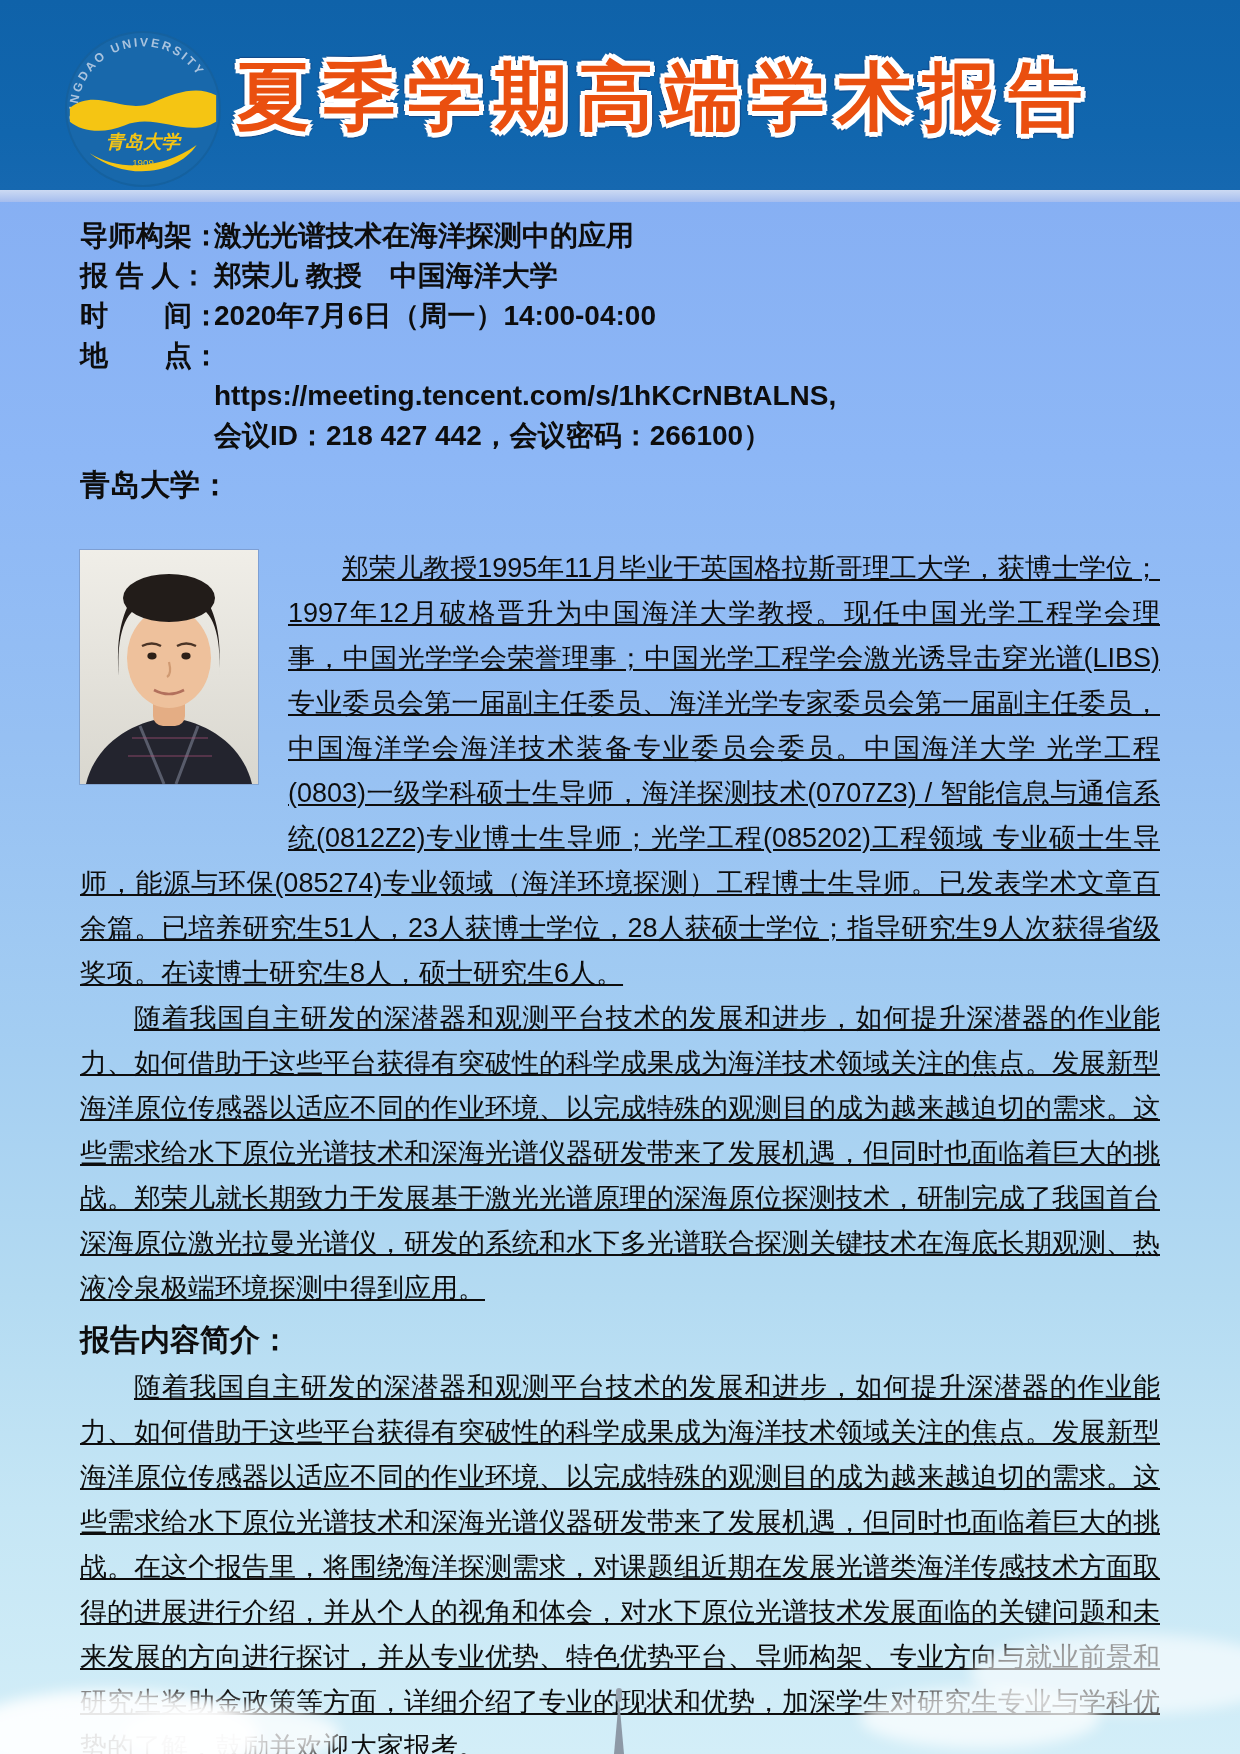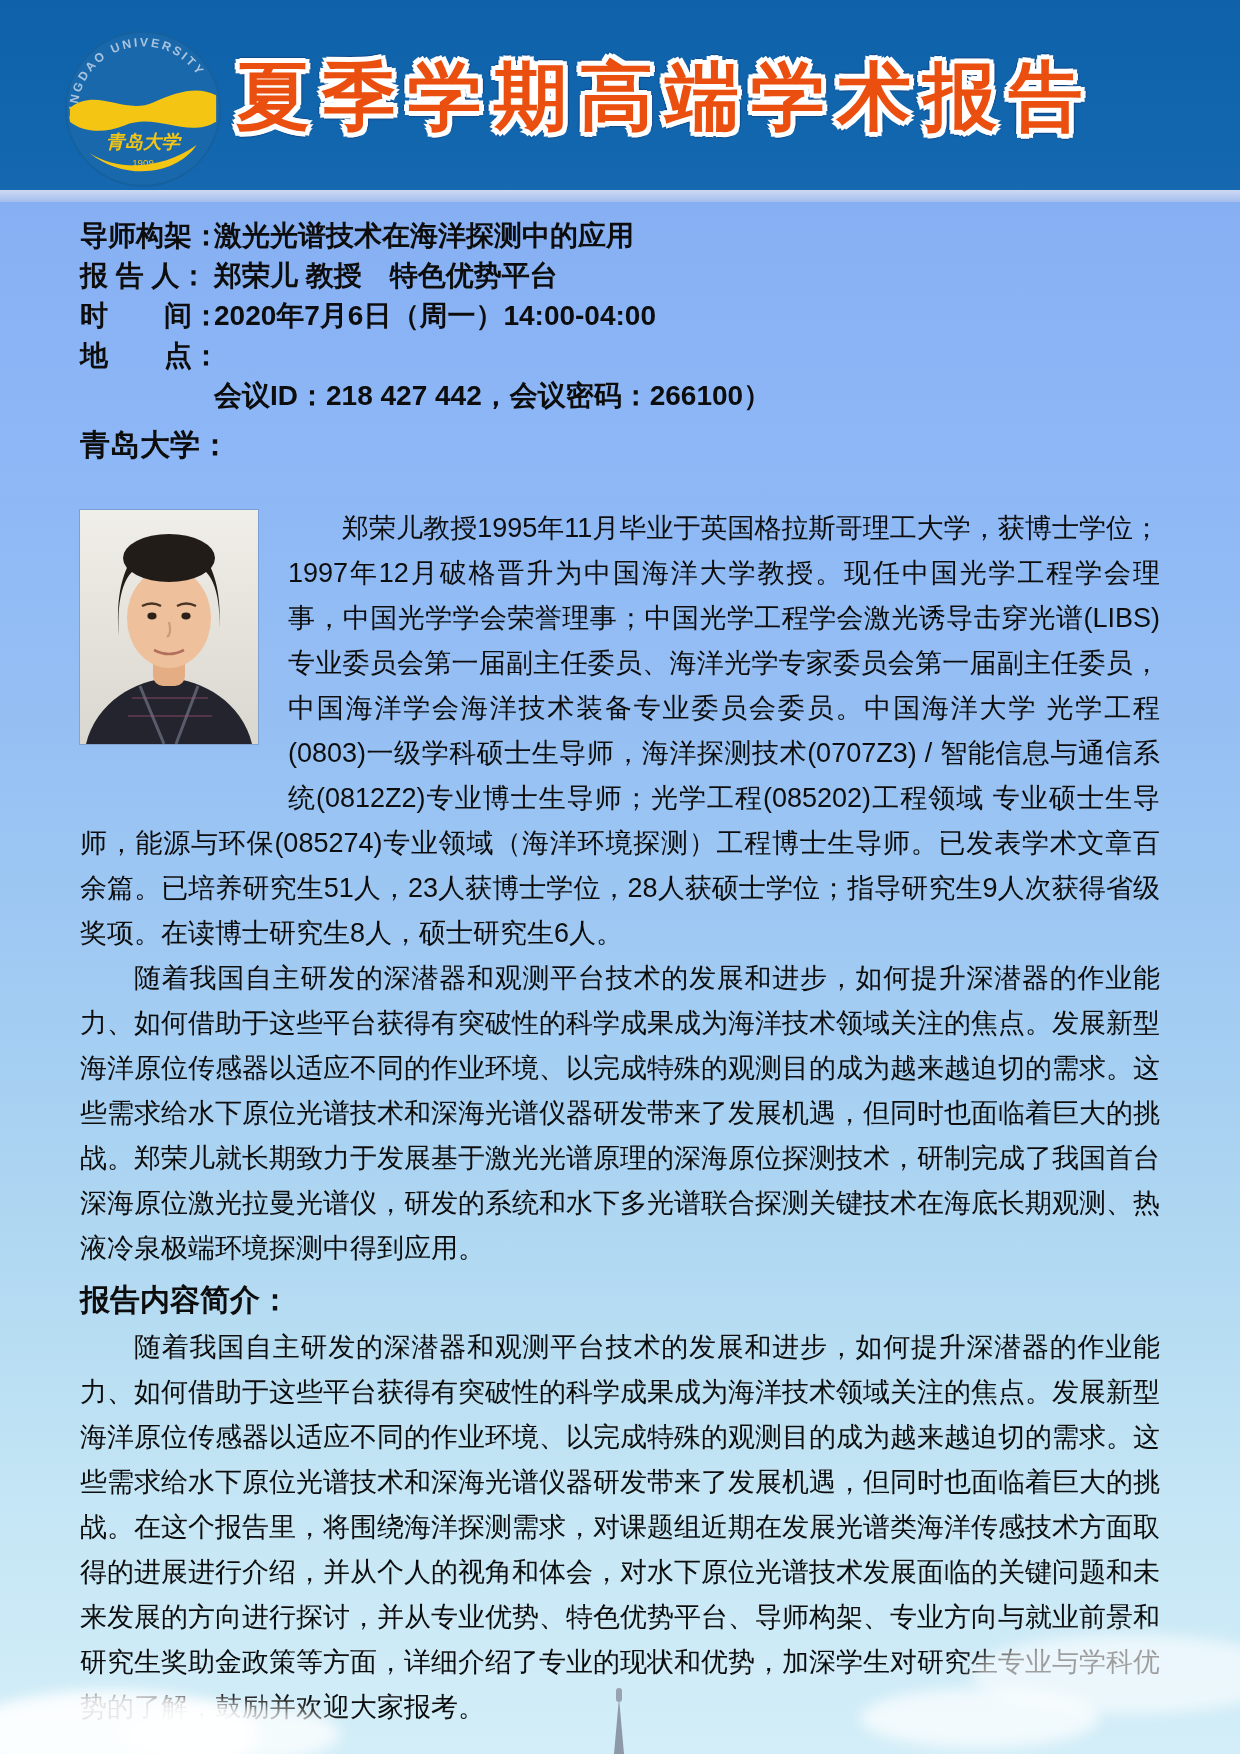--- a/index.html
+++ b/index.html
@@ -77,21 +77,21 @@
     background: #ece9e2;
   }
   .photo-float svg { display: block; width: 100%; height: 100%; }
 
   .para {
     font-size: 27px;
     line-height: 45px;
     text-align: justify;
     color: #0d0d0d;
   }
-  .para.first-indent { text-indent: 2em; }
+  .para.first-indent { text-indent: 2em; text-decoration: underline; }
   .bio-para2 { clear: none; }
 
   .content-heading { }
   .content-para { margin-top: 4px; }
 
   .cloud { position: absolute; border-radius: 50%; background: rgba(255,255,255,0.9); filter: blur(7px); }
   .cloud-l1 { left: -40px; bottom: -26px; width: 300px; height: 90px; }
   .cloud-l2 { left: 120px; bottom: -10px; width: 220px; height: 60px; background: rgba(255,255,255,0.75); }
   .cloud-r1 { right: -50px; bottom: 40px; width: 320px; height: 80px; background: rgba(255,255,255,0.6); }
   .cloud-r2 { right: 140px; bottom: 6px; width: 240px; height: 60px; background: rgba(255,255,255,0.7); }
@@ -135,31 +135,32 @@
 
   <main class="main">
 
     <section class="details">
       <div class="detail-row">
         <span class="detail-label">导师构架：</span>
         <span class="detail-value">激光光谱技术在海洋探测中的应用</span>
       </div>
       <div class="detail-row">
         <span class="detail-label">报 告 人：</span>
-        <span class="detail-value">郑荣儿 教授　特色优势平台</span>
+        <span class="detail-value">郑荣儿 教授　中国海洋大学</span>
       </div>
       <div class="detail-row">
         <span class="detail-label">时　　间：</span>
         <span class="detail-value">2020年7月6日（周一）14:00-04:00</span>
       </div>
       <div class="detail-row">
         <span class="detail-label">地　　点：</span>
       </div>
       <div class="detail-row">
         <span class="detail-label"></span>
+        <span class="detail-value">https://meeting.tencent.com/s/1hKCrNBtALNS,</span>
       </div>
       <div class="detail-row">
         <span class="detail-label"></span>
         <span class="detail-value">会议ID：218 427 442，会议密码：266100）</span>
       </div>
     </section>
 
     <h2 class="section-heading">青岛大学：</h2>
 
     <section class="bio-block">

